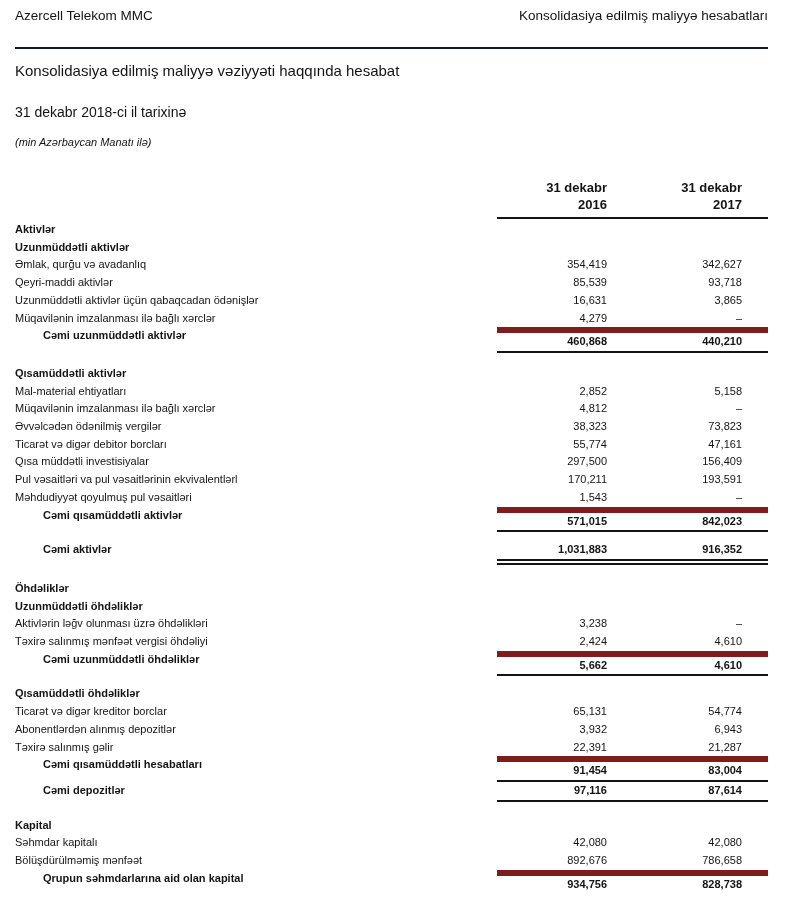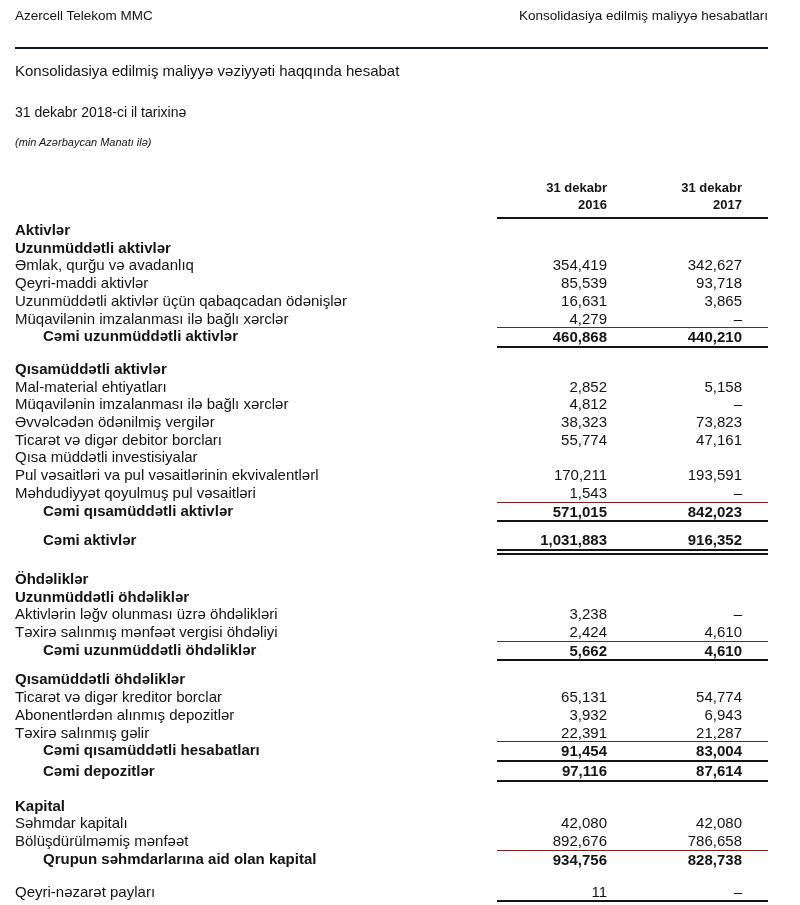--- a/index.html
+++ b/index.html
@@ -29,26 +29,26 @@
   .c2 { flex:1;      text-align:right; white-space:nowrap; }
 
   .col-headers { display:flex; justify-content:flex-end; margin-top:31px; }
   .col-headers .nums { border-bottom:2px solid #141414; padding-bottom:4px; }
   .col-headers .hdr {
     display:inline-block; text-align:right;
     font-weight:bold; font-size:13px; line-height:17px;
   }
 
   .tbl { margin-top:2px; }
-  .row { display:flex; font-size:15px; line-height:17.7px; }
+  .row { display:flex; font-size:11px; line-height:17.7px; }
   .label { flex:1; padding-right:6px; }
   .row.section .label { font-weight:bold; }
   .row.total .label, .row.total .nums { font-weight:bold;margin-left:28px; }
 
-  .bt  { border-top:1px solid #7f1d1d; }
+  .bt  { border-top:6px solid #7f1d1d; }
   .bb  { border-bottom:2px solid #141414; }
   .bbd { border-bottom:6px double #141414;align-items:flex-end; }
 
   .spacer { width:100%; }
 </style>
 </head>
 <body>
 
 <div class="page">
 
@@ -153,20 +153,24 @@
       </div>
       <div class="row item">
         <div class="label">Ticarət və digər debitor borcları</div>
         <div class="nums">
           <div class="c1">55,774</div>
           <div class="c2">47,161</div>
         </div>
       </div>
       <div class="row item">
         <div class="label">Qısa müddətli investisiyalar</div>
+        <div class="nums">
+          <div class="c1">297,500</div>
+          <div class="c2">156,409</div>
+        </div>
       </div>
       <div class="row item">
         <div class="label">Pul vəsaitləri va pul vəsaitlərinin ekvivalentlərl</div>
         <div class="nums">
           <div class="c1">170,211</div>
           <div class="c2">193,591</div>
         </div>
       </div>
       <div class="row item">
         <div class="label">Məhdudiyyət qoyulmuş pul vəsaitləri</div>

